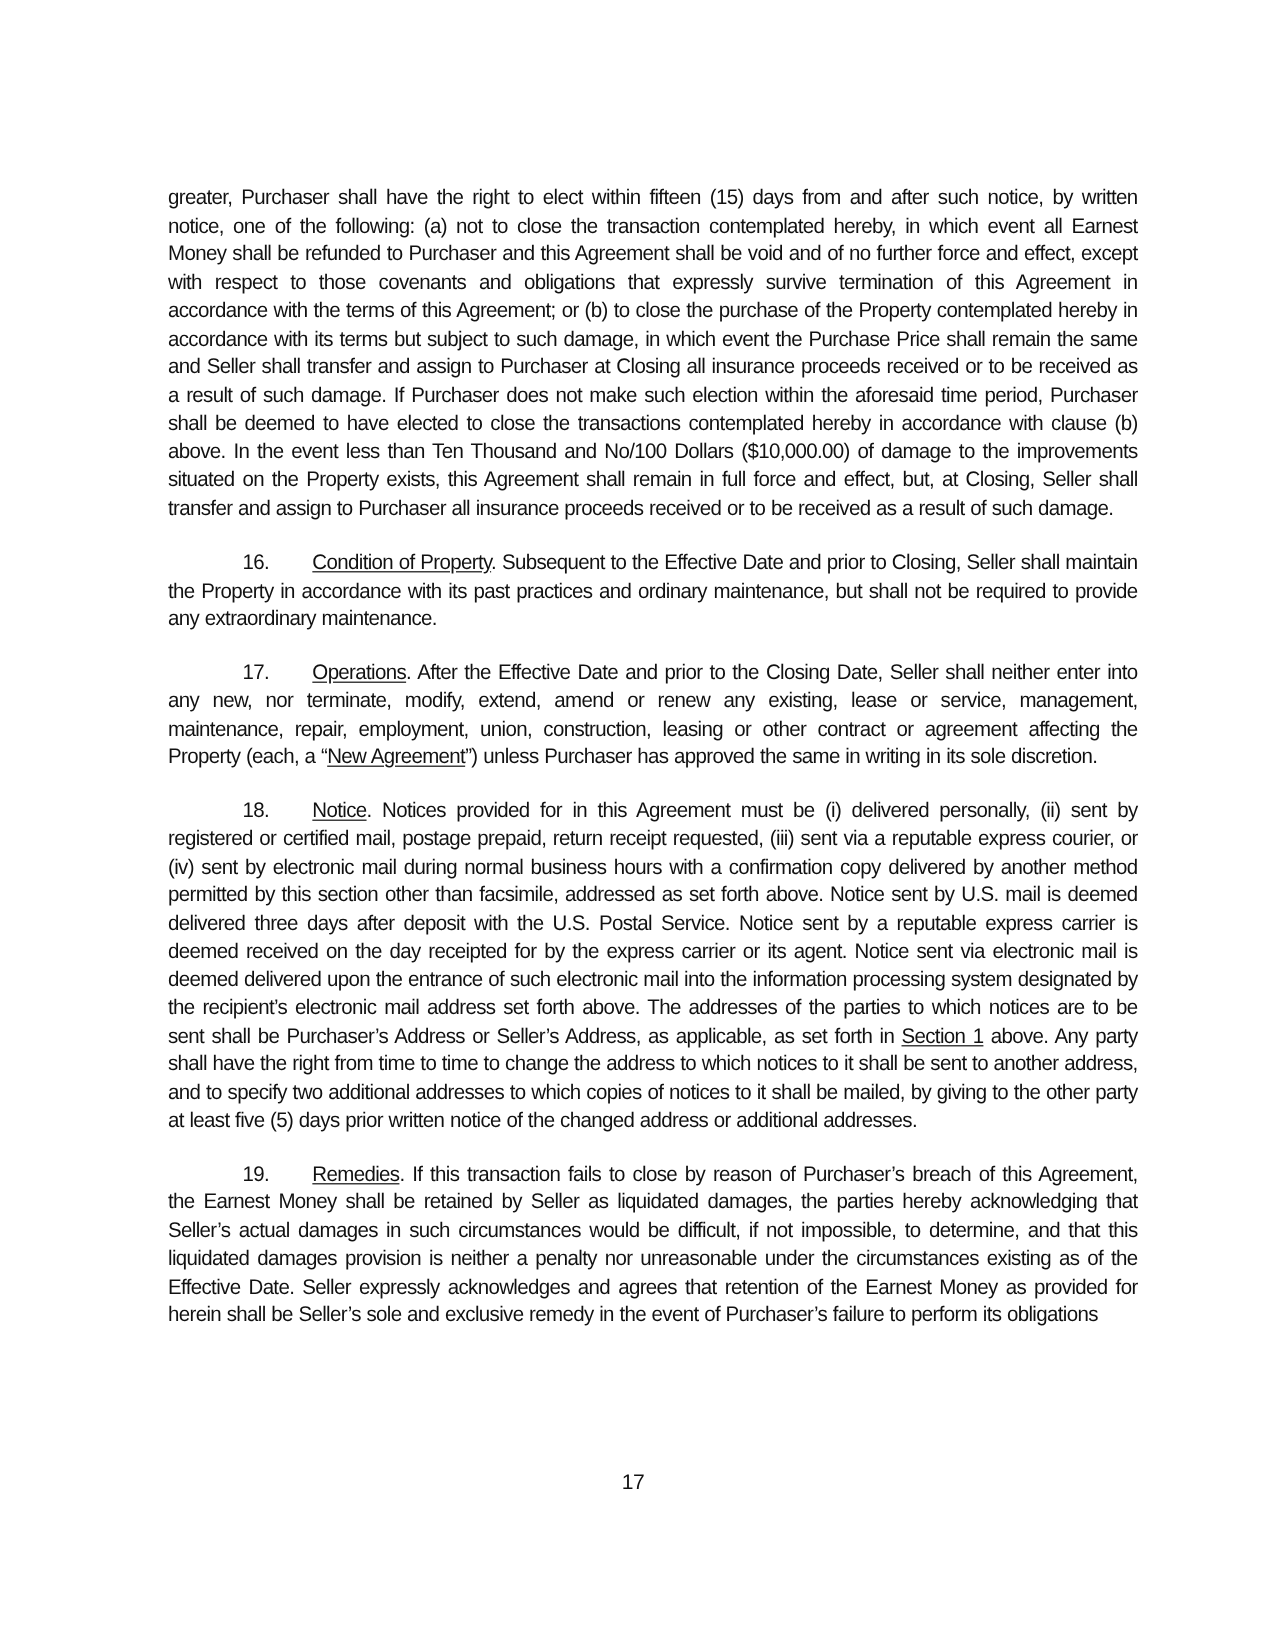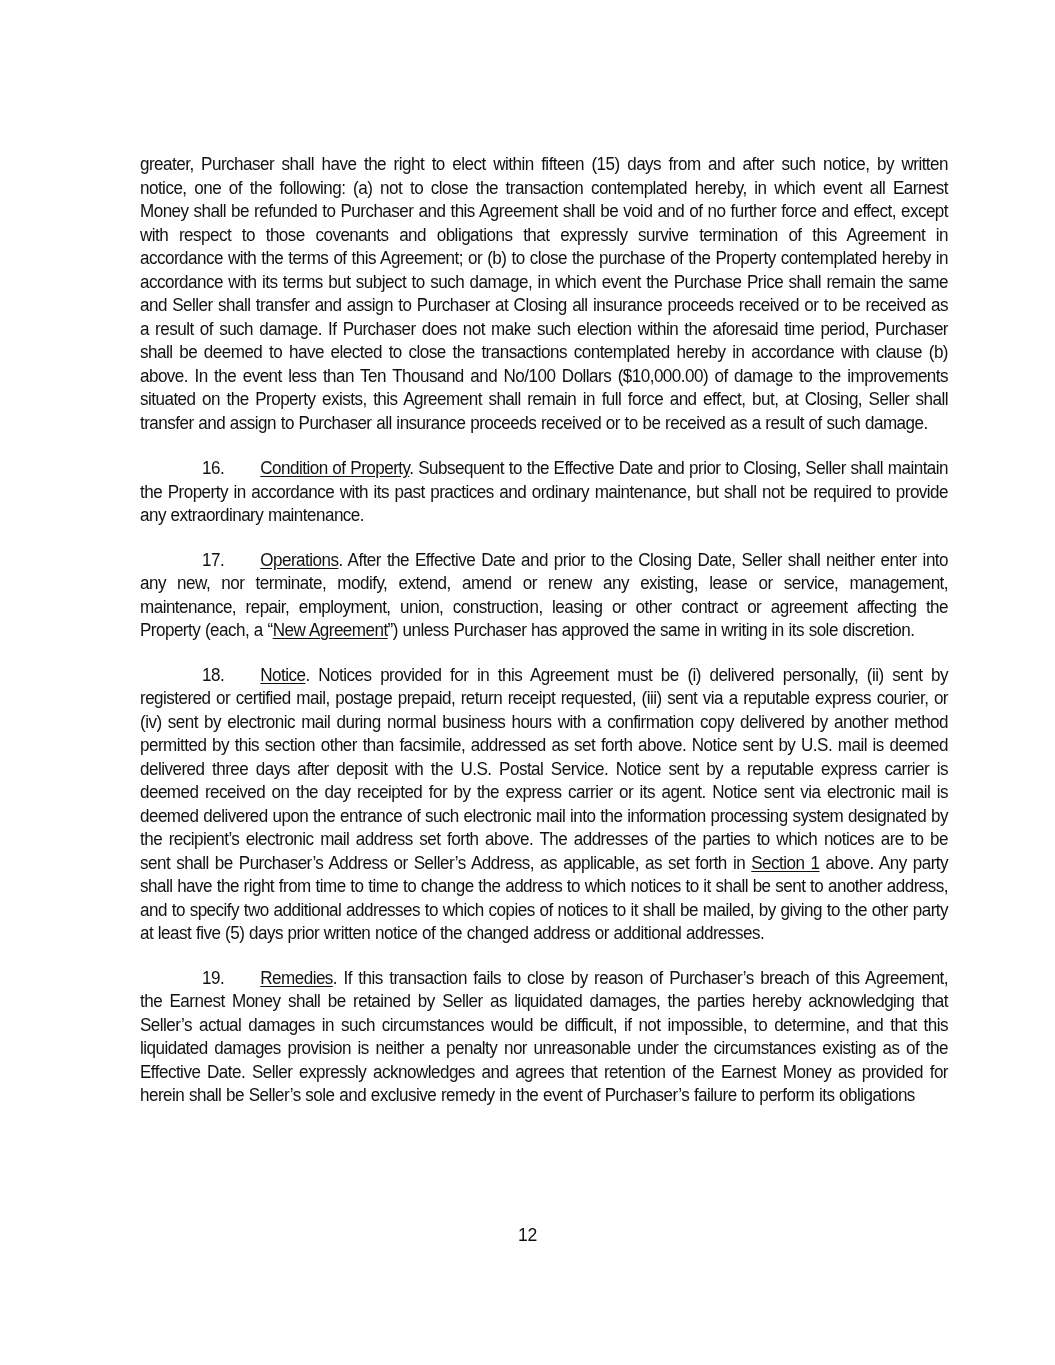--- a/index.html
+++ b/index.html
@@ -61,13 +61,13 @@
   <p class="para"><span class="num">16.</span><span class="u">Condition of Property</span><span>.  Subsequent to the Effective Date and prior to Closing, Seller shall maintain the Property in accordance with its past practices and ordinary maintenance, but shall not be required to provide any extraordinary maintenance.</span></p>
 
   <p class="para"><span class="num">17.</span><span class="u">Operations</span><span>.  After the Effective Date and prior to the Closing Date, Seller shall neither enter into any new, nor terminate, modify, extend, amend or renew any existing, lease or service, management, maintenance, repair, employment, union, construction, leasing or other contract or agreement affecting the Property (each, a “</span><span class="u">New Agreement</span><span>”) unless Purchaser has approved the same in writing in its sole discretion.</span></p>
 
   <p class="para"><span class="num">18.</span><span class="u">Notice</span><span>.  Notices provided for in this Agreement must be (i) delivered personally, (ii) sent by registered or certified mail, postage prepaid, return receipt requested, (iii) sent via a reputable express courier, or (iv) sent by electronic mail during normal business hours with a confirmation copy delivered by another method permitted by this section other than facsimile, addressed as set forth above.  Notice sent by U.S. mail is deemed delivered three days after deposit with the U.S. Postal Service.  Notice sent by a reputable express carrier is deemed received on the day receipted for by the express carrier or its agent.  Notice sent via electronic mail is deemed delivered upon the entrance of such electronic mail into the information processing system designated by the recipient’s electronic mail address set forth above.  The addresses of the parties to which notices are to be sent shall be Purchaser’s Address or Seller’s Address, as applicable, as set forth in </span><span class="u">Section 1</span><span> above.  Any party shall have the right from time to time to change the address to which notices to it shall be sent to another address, and to specify two additional addresses to which copies of notices to it shall be mailed, by giving to the other party at least five (5) days prior written notice of the changed address or additional addresses.</span></p>
 
   <p class="para"><span class="num">19.</span><span class="u">Remedies</span><span>.  If this transaction fails to close by reason of Purchaser’s breach of this Agreement, the Earnest Money shall be retained by Seller as liquidated damages, the parties hereby acknowledging that Seller’s actual damages in such circumstances would be difficult, if not impossible, to determine, and that this liquidated damages provision is neither a penalty nor unreasonable under the circumstances existing as of the Effective Date.  Seller expressly acknowledges and agrees that retention of the Earnest Money as provided for herein shall be Seller’s sole and exclusive remedy in the event of Purchaser’s failure to perform its obligations</span></p>
 
 </div>
 
-<div class="page-number">12</div>
+<div class="page-number">17</div>
 
 </body></html>

